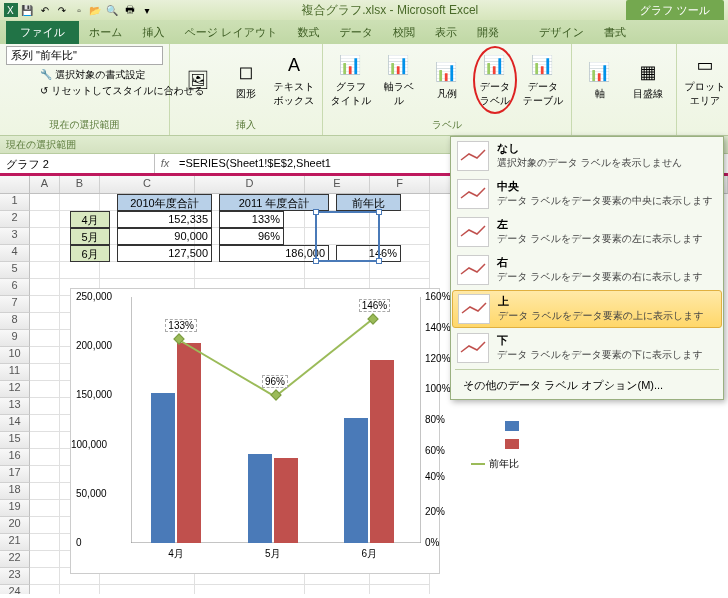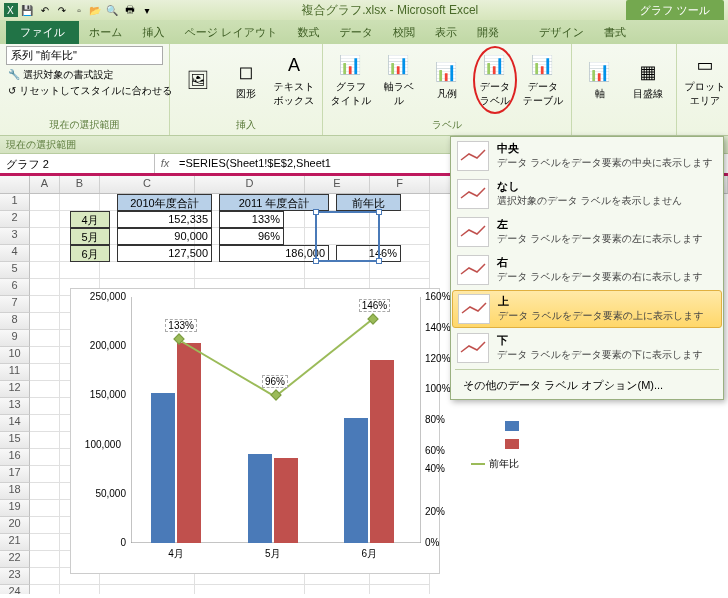--- a/index.html
+++ b/index.html
@@ -21,21 +21,21 @@
 
 
 .ribbon { height: 92px; background: linear-gradient(#f5f9f0, #eef5e2); border-bottom: 1px solid #b8cca0; display: flex; }
 .ribbon-group { border-right: 1px solid #c8dab0; padding: 2px 6px; display: flex; flex-direction: column; height: 100%; }
 .ribbon-group-body { flex: 1; display: flex; align-items: flex-start; gap: 4px; }
 .ribbon-group-label { text-align: center; font-size: 10px; color: #5a7a3a; padding: 1px 0; }
 .ribbon-big-btn { display: flex; flex-direction: column; align-items: center; justify-content: center; width: 44px; height: 68px; font-size: 10px; text-align: center; cursor: pointer; padding: 2px; gap: 2px; }
 .ribbon-big-btn.highlighted { border: 2px solid #d22; border-radius: 50%; }
 .ribbon-icon { width: 28px; height: 26px; display: flex; align-items: center; justify-content: center; font-size: 18px; }
 .selection-group { width: 170px; }
-.sel-row { font-size: 10px; padding: 1px 2px; white-space: nowrap; }
+.sel-row { font-size: 10px; padding: 1px 2px; white-space: nowrap; margin-left: 32px; }
 .sel-dropdown { border: 1px solid #aaa; background: #fff; padding: 1px 4px; margin-bottom: 2px; }
 
 
 .status-line { height: 18px; background: linear-gradient(#e0ecd0, #d4e2c0); font-size: 10px; padding: 2px 6px; color: #5a7a3a; border-bottom: 1px solid #b8cca0; }
 
 
 .formula-bar { height: 22px; display: flex; border-bottom: 3px solid #be185d; }
 .name-box { width: 155px; border-right: 1px solid #c0c0c0; background: #fff; font-size: 11px; padding: 3px 6px; text-align: left; white-space: nowrap; overflow: hidden; }
 .fx-label { width: 20px; text-align: center; font-style: italic; color: #666; padding-top: 3px; }
 .formula-input { flex: 1; padding: 3px 4px; font-size: 11px; background: #fff; white-space: nowrap; overflow: hidden; }
@@ -59,21 +59,21 @@
 .dt-cell { border: 1px solid #333; font-size: 11px; padding: 1px 3px; height: 17px; }
 .dt-hdr { background: #b8d0e8; text-align: center; font-weight: normal; }
 .dt-month { background: #d8e8c0; width: 40px; text-align: center; }
 .dt-num { text-align: right; }
 .selection-border { position: absolute; border: 2px solid #4a7ab8; pointer-events: none; }
 .handle { position: absolute; width: 6px; height: 6px; background: #fff; border: 1px solid #4a7ab8; }
 
 
 .chart-container { position: absolute; top: 112px; left: 70px; width: 370px; height: 286px; background: #fff; border: 1px solid #ccc; }
 .chart-plot { position: absolute; top: 8px; left: 60px; width: 290px; height: 246px; }
-.axis-label-y1 { position: absolute; font-size: 10px; text-align: right; width: 50px; }
+.axis-label-y1 { position: absolute; font-size: 10px; text-align: left; width: 50px; }
 .axis-label-y2 { position: absolute; font-size: 10px; text-align: left; }
 .axis-label-x { position: absolute; font-size: 10px; text-align: center; width: 60px; }
 .bar { position: absolute; bottom: 0; width: 24px; }
 .bar.s1 { background: #4a7ab8; }
 .bar.s2 { background: #c0504d; }
 .line-marker { position: absolute; width: 8px; height: 8px; background: #9bbb59; transform: rotate(45deg); border: 1px solid #7a9a40; }
 .line-seg { position: absolute; height: 2px; background: #9bbb59; transform-origin: left center; }
 .data-label-line { position: absolute; font-size: 10px; border: 1px dashed #aaa; padding: 0 2px; background: #fff; }
 .legend-swatch { position: absolute; display: flex; align-items: center; gap: 4px; font-size: 10px; }
 
@@ -485,21 +485,21 @@
         <div class="axis-label-y1" style="top: 248px; left: 5px;">0</div>
         <div class="axis-label-y1" style="top: 198.8px; left: 5px;">50,000</div>
         <div class="axis-label-y1" style="top: 149.6px; left: 0;">100,000</div>
         <div class="axis-label-y1" style="top: 100.4px; left: 5px;">150,000</div>
         <div class="axis-label-y1" style="top: 51.2px; left: 5px;">200,000</div>
         <div class="axis-label-y1" style="top: 2px; left: 5px;">250,000</div>
       </div>
       <div id="y2Axis">
         <div class="axis-label-y2" style="top: 248px; left: 354px;">0%</div>
         <div class="axis-label-y2" style="top: 217.25px; left: 354px;">20%</div>
-        <div class="axis-label-y2" style="top: 174px; left: 354px;">40%</div>
+        <div class="axis-label-y2" style="top: 182px; left: 354px;">40%</div>
         <div class="axis-label-y2" style="top: 155.75px; left: 354px;">60%</div>
         <div class="axis-label-y2" style="top: 125px; left: 354px;">80%</div>
         <div class="axis-label-y2" style="top: 94.25px; left: 354px;">100%</div>
         <div class="axis-label-y2" style="top: 63.5px; left: 354px;">120%</div>
         <div class="axis-label-y2" style="top: 32.75px; left: 354px;">140%</div>
         <div class="axis-label-y2" style="top: 2px; left: 354px;">160%</div>
       </div>
     <div class="chart-plot" id="plot">
       <svg width="290" height="246" style="position:absolute">
         <line x1="0" y1="0" x2="0" y2="246" stroke="#888"></line>
@@ -546,33 +546,33 @@
 
 <div class="dropdown">
   <div id="ddItems">
       <div class="dd-item">
         <div class="dd-icon">
           <svg width="28" height="20">
             <polyline points="2,14 10,8 18,12 26,4" stroke="#c0504d" fill="none" stroke-width="1.5"></polyline>
           </svg>
         </div>
   <div class="dd-text">
-          <div class="dd-title">中央</div>
-          <div class="dd-desc">データ ラベルをデータ要素の中央に表示します</div>
+          <div class="dd-title">なし</div>
+          <div class="dd-desc">選択対象のデータ ラベルを表示しません</div>
         </div>
       </div>
       <div class="dd-item">
         <div class="dd-icon">
           <svg width="28" height="20">
             <polyline points="2,14 10,8 18,12 26,4" stroke="#c0504d" fill="none" stroke-width="1.5"></polyline>
           </svg>
         </div>
   <div class="dd-text">
-          <div class="dd-title">なし</div>
-          <div class="dd-desc">選択対象のデータ ラベルを表示しません</div>
+          <div class="dd-title">中央</div>
+          <div class="dd-desc">データ ラベルをデータ要素の中央に表示します</div>
         </div>
       </div>
       <div class="dd-item">
         <div class="dd-icon">
           <svg width="28" height="20">
             <polyline points="2,14 10,8 18,12 26,4" stroke="#c0504d" fill="none" stroke-width="1.5"></polyline>
           </svg>
         </div>
   <div class="dd-text">
           <div class="dd-title">左</div>

